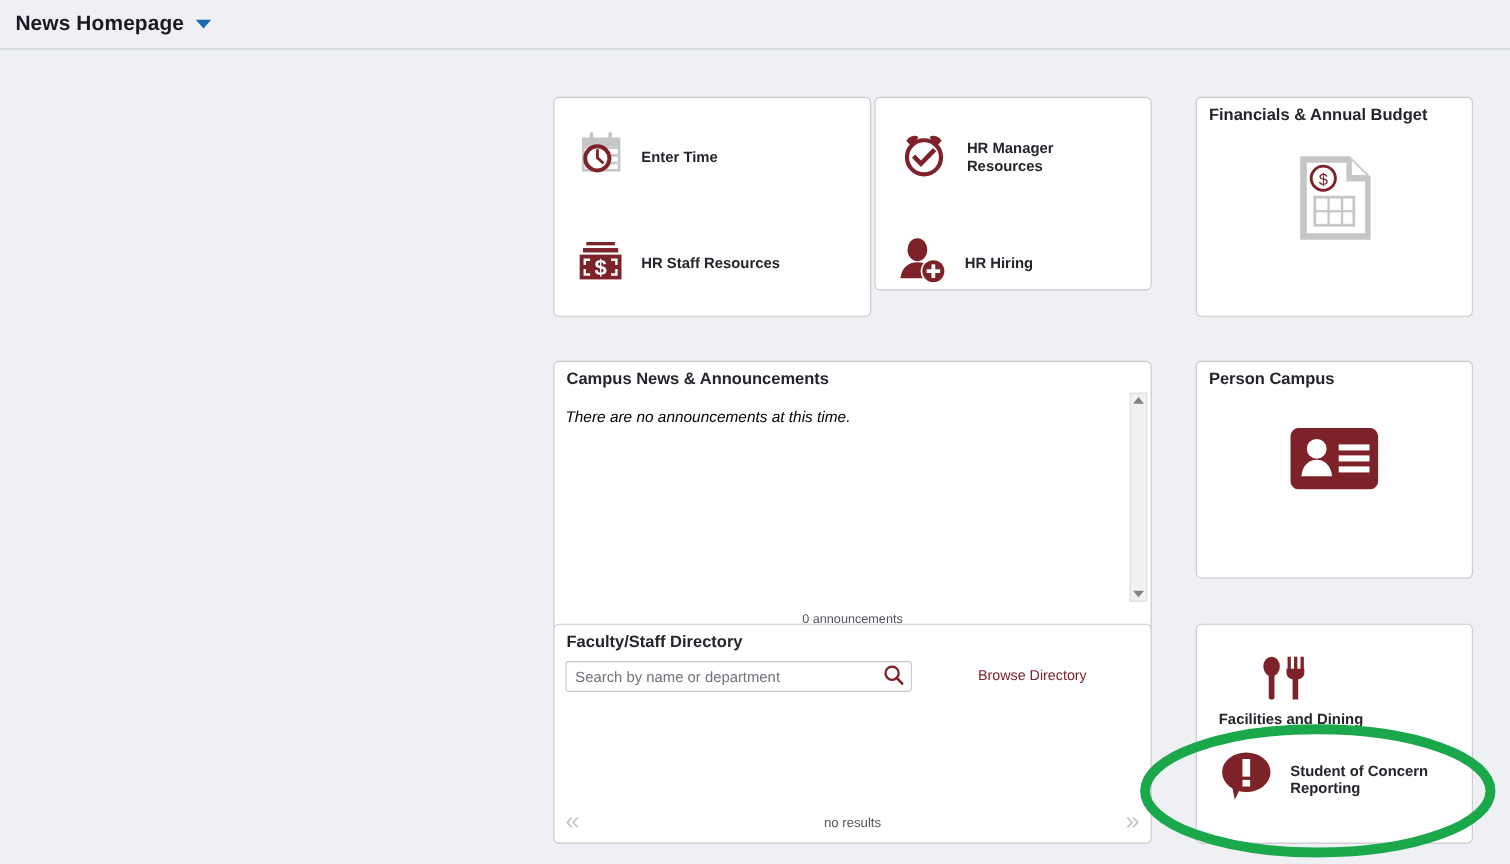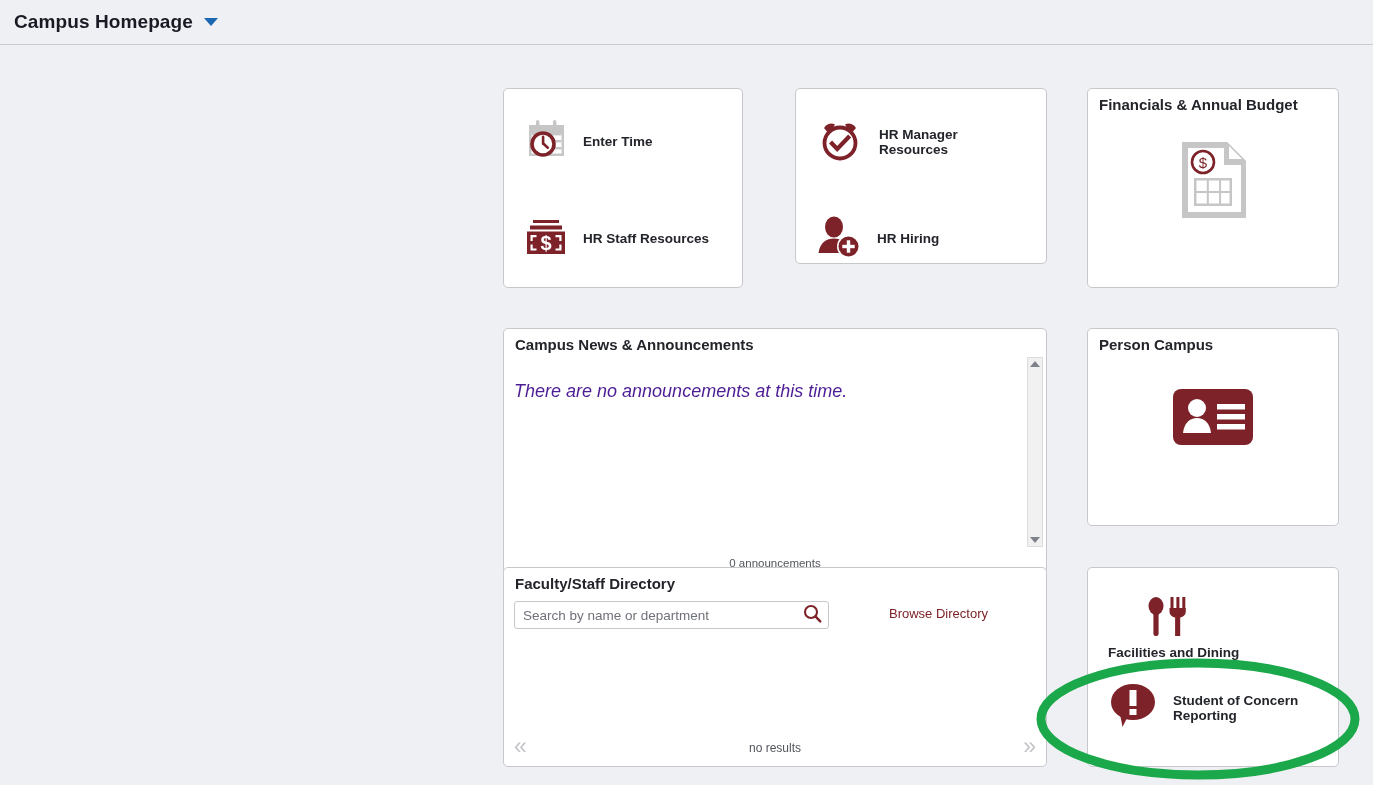--- a/index.html
+++ b/index.html
@@ -49,22 +49,22 @@
   }
   .link-label.wrap { white-space: pre-line; }
 
   .icon-box { flex: 0 0 auto; display: block; }
 
   
   .news-body {
     position: absolute; left: 10px; top: 34px; right: 30px; bottom: 28px;
   }
   .news-empty {
-    font-size: 18px; font-style: italic; color: #4c1d95;
-    margin-top: 18px;
+    font-size: 14px; font-style: italic; color: #000000;
+    margin-top: 8px;
   }
   .news-footer {
     position: absolute; left: 0; right: 0; bottom: 4px;
     text-align: center; font-size: 11.5px; color: #52555c;
   }
   .scrollbar {
     position: absolute; top: 28px; right: 3px; width: 16px; bottom: 26px;
     background: #f1f1f1; border: 1px solid #dcdcdc;
     display: flex; flex-direction: column; justify-content: space-between;
     align-items: center; padding: 3px 0;
@@ -121,25 +121,25 @@
   .annot {
     position: absolute; pointer-events: none;
   }
 </style>
 </head>
 <body>
 
 <div class="page">
 
   <div class="header">
-    <span class="header-title">Campus Homepage</span>
+    <span class="header-title">News Homepage</span>
     <span class="header-caret"></span>
   </div>
 
-  <div class="tile" style="left:503px; top:88px; width:240px; height:200px;">
+  <div class="tile" style="left:503px; top:88px; width:289px; height:200px;">
 
     <div class="link-row" style="left:19px; top:28px;">
       <span class="icon-box">
         <svg width="46" height="46" viewBox="0 0 46 46">
 
           <rect x="13" y="3" width="3.4" height="9" rx="1.7" fill="#c6c6c6"></rect>
           <rect x="30" y="3" width="3.4" height="9" rx="1.7" fill="#c6c6c6"></rect>
 
           <rect x="6" y="8" width="35" height="31" fill="#c6c6c6"></rect>
           <rect x="8.5" y="16" width="30" height="20.5" fill="#ffffff"></rect>

